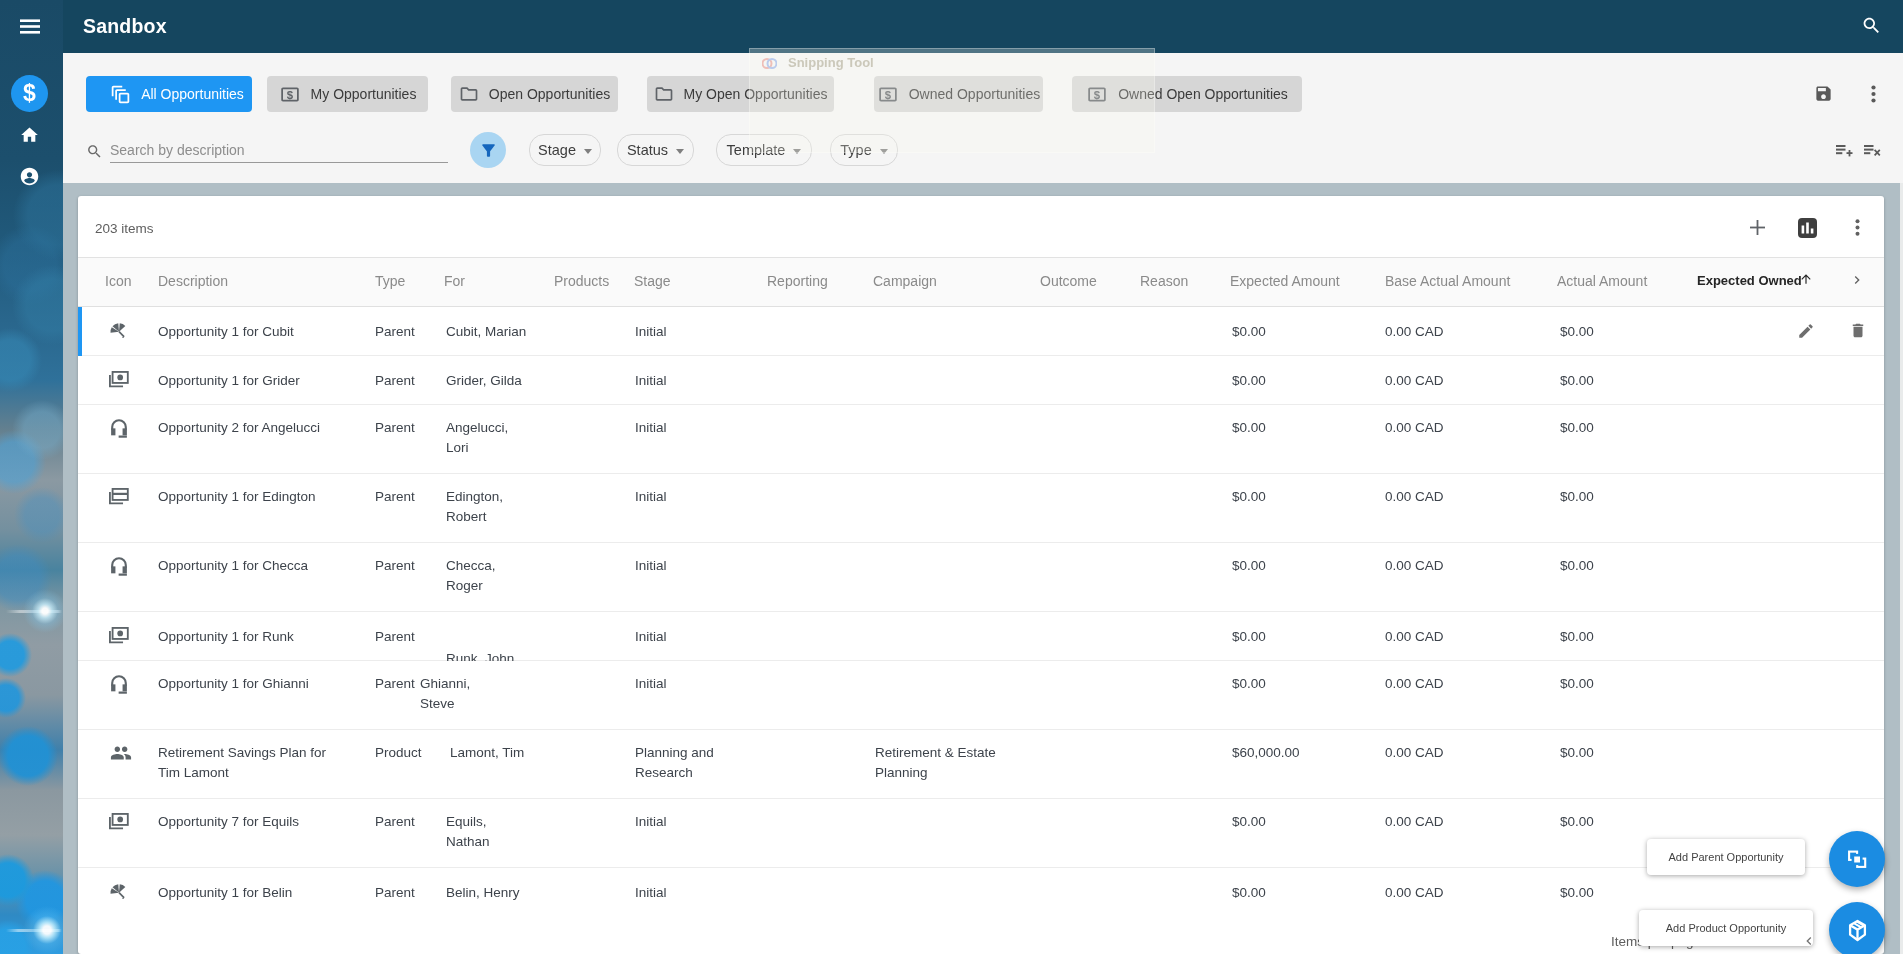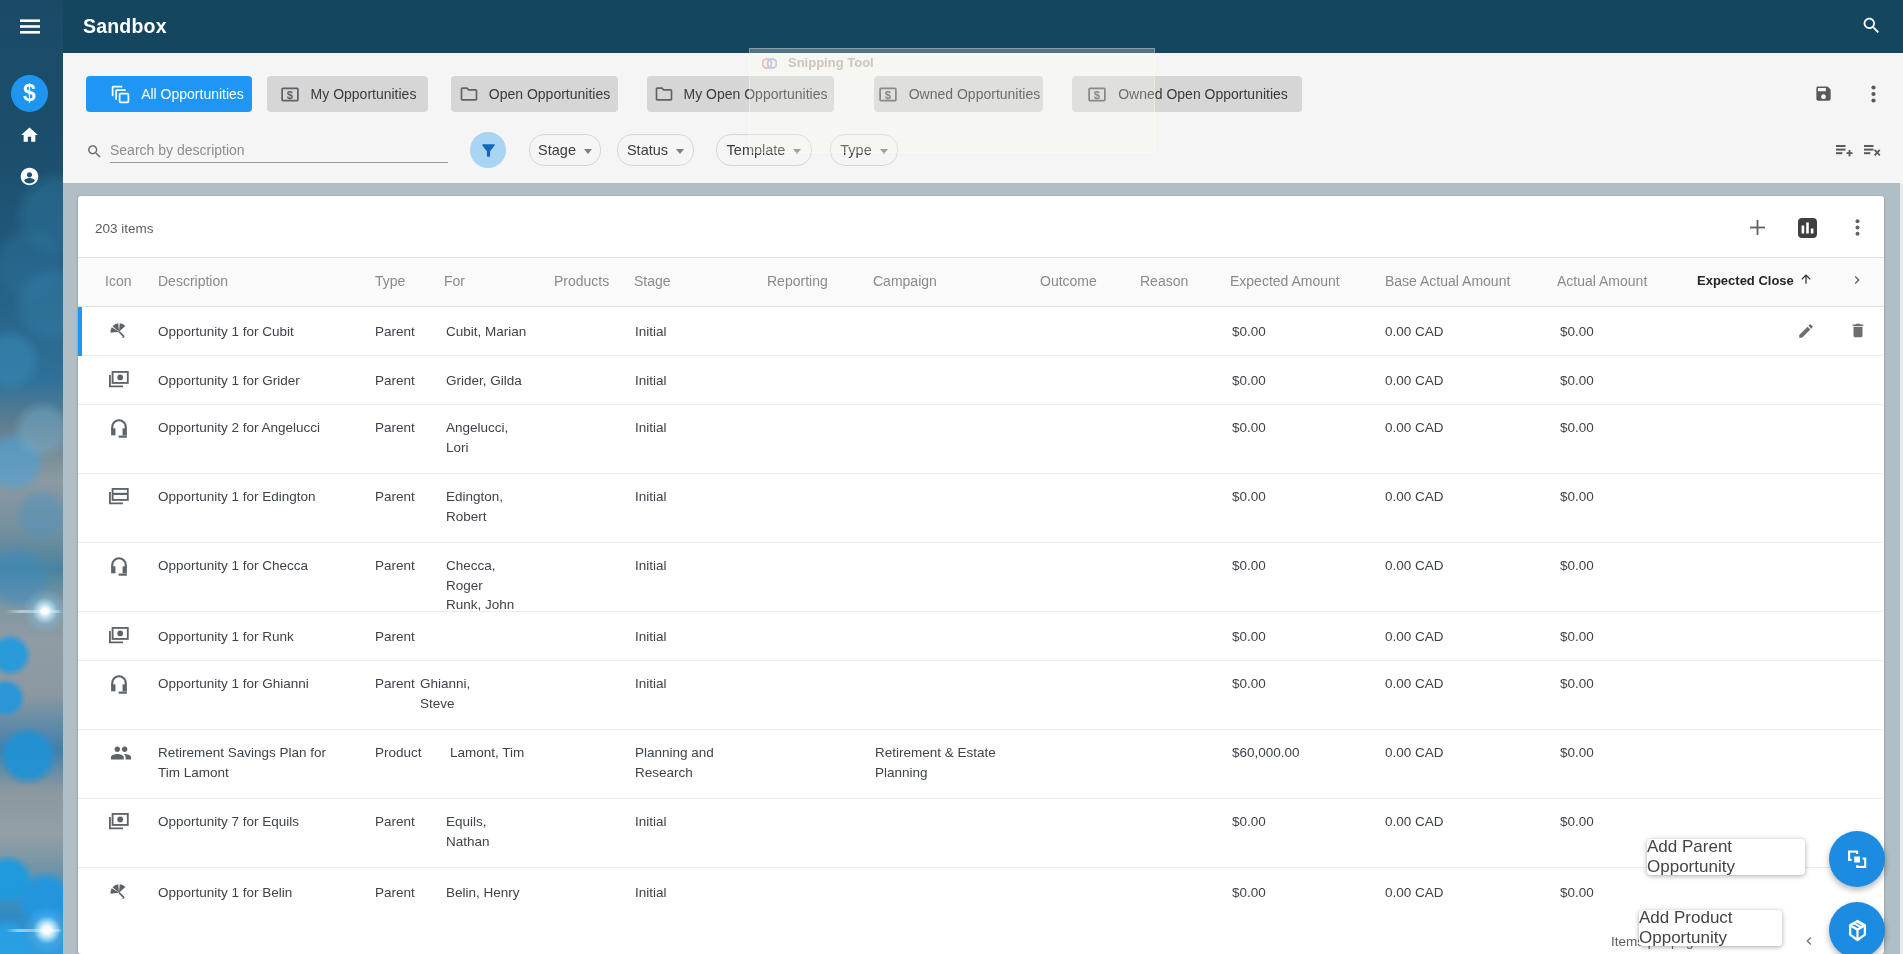--- a/index.html
+++ b/index.html
@@ -66,21 +66,21 @@
     border-top:1px solid #e2e2e2; border-bottom:1px solid #e0e0e0; }
   .th { position:absolute; top:273px; font-size:14px; color:#8a8a8a; }
   .row { position:absolute; left:78px; width:1806px; background:#fff; border-bottom:1px solid #ececec; }
   .cell { position:absolute; font-size:13.5px; color:#3d434b; line-height:20px; }
   .ic { width:22px; height:22px; }
 
   
   .fab { position:absolute; left:1829px; width:56px; height:56px; border-radius:50%; background:#1b8ce2;
     box-shadow:0 3px 6px rgba(0,0,0,0.3); display:flex; align-items:center; justify-content:center; }
   .tooltip { position:absolute; background:#fff; border-radius:4px; box-shadow:0 1px 5px rgba(0,0,0,0.35);
-    font-size:17px; color:#434343; display:flex; align-items:center; justify-content:center; }
+    font-size:11px; color:#434343; display:flex; align-items:center; justify-content:center; }
 
   
   #ghost { left:749px; top:48px; width:406px; height:105px; background:rgba(253,251,240,0.26);
     border:1px solid rgba(255,255,255,0.3); z-index:50; }
   #ghost .txt { position:absolute; left:38px; top:6px; font-size:13px; color:rgba(200,197,182,0.95); font-weight:bold; }
 </style>
 </head>
 <body>
   <div id="sidebar" class="abs"></div>
   <div id="topbar" class="abs"></div>
@@ -227,21 +227,21 @@
   <div class="th" style="left:444px">For</div>
   <div class="th" style="left:554px">Products</div>
   <div class="th" style="left:634px">Stage</div>
   <div class="th" style="left:767px">Reporting</div>
   <div class="th" style="left:873px">Campaign</div>
   <div class="th" style="left:1040px">Outcome</div>
   <div class="th" style="left:1140px">Reason</div>
   <div class="th" style="left:1230px">Expected Amount</div>
   <div class="th" style="left:1385px">Base Actual Amount</div>
   <div class="th" style="left:1557px">Actual Amount</div>
-  <div class="th" style="left:1697px;color:#262626;font-weight:bold;font-size:13px;">Expected Close</div>
+  <div class="th" style="left:1697px;color:#262626;font-weight:bold;font-size:13px;">Expected Owned</div>
   <svg class="abs" style="left:1799px;top:272px" width="14" height="14" viewBox="0 0 24 24">
     <path fill="#262626" d="M4 12l1.41 1.41L11 7.83V20h2V7.83l5.58 5.58L20 12l-8-8-8 8z"></path>
   </svg>
   <svg class="abs" style="left:1849px;top:272px" width="16" height="16" viewBox="0 0 24 24">
     <path fill="#616161" d="M10 6L8.59 7.41 13.17 12l-4.58 4.59L10 18l6-6z"></path>
   </svg>
 
   <div class="row" style="top:307px;height:49px;"></div>
   <div class="abs" style="left:78px;top:307px;width:4px;height:49px;background:#1e96f3;"></div>
   <svg class="abs ic" viewBox="0 0 24 24" style="left:108px;top:320px">
@@ -308,21 +308,21 @@
   <div class="cell" style="left:1232px;top:556px">$0.00</div>
   <div class="cell" style="left:1385px;top:556px">0.00 CAD</div>
   <div class="cell" style="left:1560px;top:556px">$0.00</div>
 
   <div class="row" style="top:612px;height:49px;"></div>
   <svg class="abs ic" viewBox="0 0 24 24" style="left:108px;top:625px">
     <use href="#i-money"></use>
   </svg>
   <div class="cell" style="left:158px;top:627px">Opportunity 1 for Runk</div>
   <div class="cell" style="left:375px;top:627px">Parent</div>
-  <div class="cell" style="left:446px;top:595px">Runk, John</div>
+  <div class="cell" style="left:446px;top:649px">Runk, John</div>
   <div class="cell" style="left:635px;top:627px">Initial</div>
   <div class="cell" style="left:1232px;top:627px">$0.00</div>
   <div class="cell" style="left:1385px;top:627px">0.00 CAD</div>
   <div class="cell" style="left:1560px;top:627px">$0.00</div>
 
   <div class="row" style="top:661px;height:69px;"></div>
   <svg class="abs ic" viewBox="0 0 24 24" style="left:108px;top:673px">
     <use href="#i-head"></use>
   </svg>
   <div class="cell" style="left:158px;top:674px">Opportunity 1 for Ghianni</div>
@@ -415,21 +415,21 @@
   </div>
   <div class="fab" style="top:902px;">
     <svg width="25" height="25" viewBox="0 0 24 24">
       <path d="M12 2.9L19.1 7v9L12 21.1 4.9 16V7z" stroke="#fff" stroke-width="2.2" fill="none" stroke-linejoin="round"></path>
       <path d="M4.9 7l7.1 4.1L19.1 7M12 11.1V21" stroke="#fff" stroke-width="2.2" fill="none"></path>
       <path d="M8.4 4.9l7.2 4.2M11.2 3.3l7.2 4.2" stroke="#fff" stroke-width="1.9" fill="none"></path>
     </svg>
   </div>
 
   <div class="tooltip" style="left:1647px;top:839px;width:158px;height:36px;">Add Parent Opportunity</div>
-  <div class="tooltip" style="left:1639px;top:910px;width:143px;height:36px;">Add Product Opportunity</div>
+  <div class="tooltip" style="left:1639px;top:910px;width:174px;height:36px;">Add Product Opportunity</div>
   <svg class="abs" style="left:1801px;top:933px;z-index:60" width="16" height="16" viewBox="0 0 24 24">
     <path fill="#737373" d="M15.41 7.41L14 6l-6 6 6 6 1.41-1.41L10.83 12z"></path>
   </svg>
 
   <div id="ghost" class="abs">
     <span class="txt">Snipping Tool</span>
     <svg style="position:absolute;left:12px;top:7px;opacity:0.35" width="15" height="15" viewBox="0 0 15 15">
       <circle cx="5" cy="7.5" r="4.5" fill="none" stroke="#e05a4e" stroke-width="2"></circle>
       <circle cx="10" cy="7.5" r="4.5" fill="none" stroke="#4e7de0" stroke-width="2"></circle>
     </svg>

